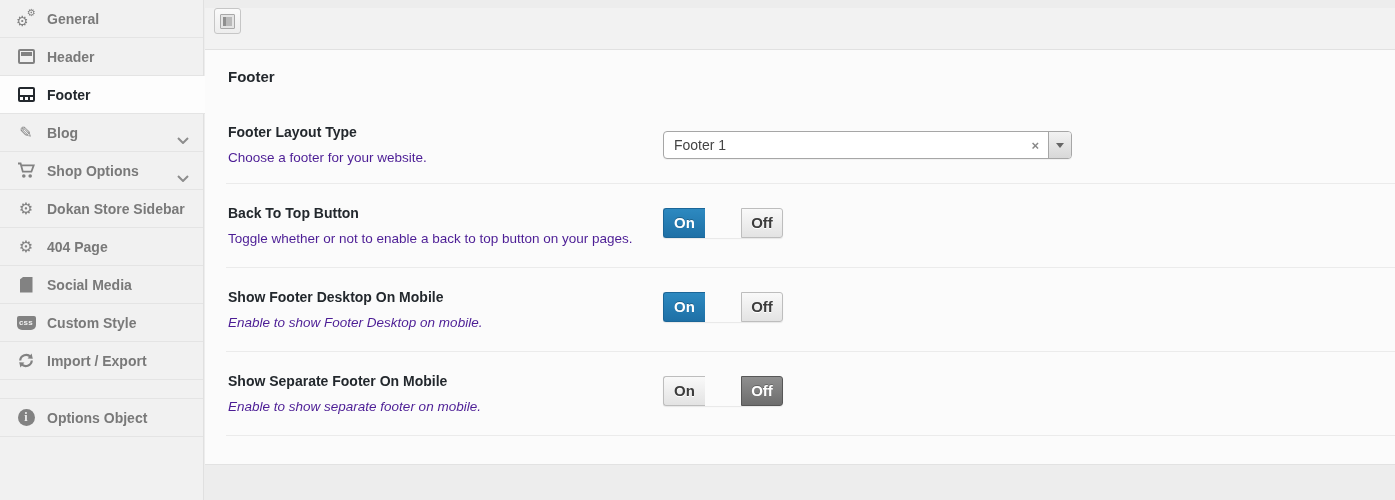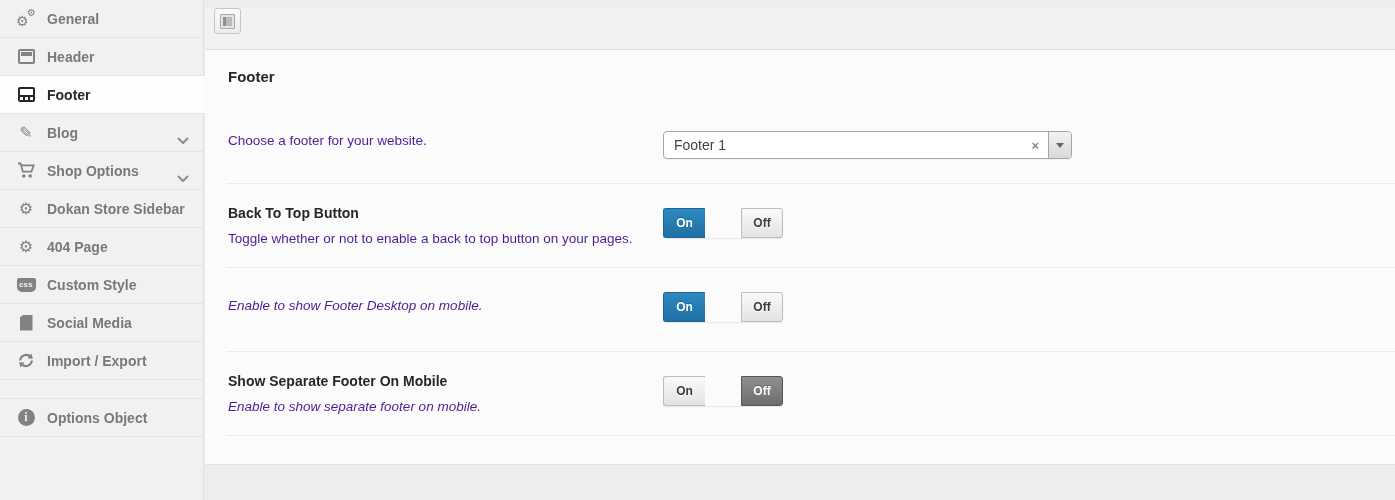--- a/index.html
+++ b/index.html
@@ -94,21 +94,21 @@
   .select2-arrow { width: 23px; height: 26px; border-left: 1px solid #a6a6a6;
     border-radius: 0 3px 3px 0; background: linear-gradient(#f2f2f2, #d8d8d8);
     display: flex; align-items: center; justify-content: center; cursor: pointer; }
   .select2-arrow b { width: 0; height: 0; border-left: 4px solid transparent;
     border-right: 4px solid transparent; border-top: 5px solid #666; }
 
   
   .toggle { position: absolute; left: 437px; top: 24px; display: flex;
     border-radius: 3px; box-shadow: 0 1px 1px rgba(0,0,0,0.08); }
   .toggle-btn { width: 42px; height: 30px; line-height: 28px; text-align: center;
-    font-size: 12px; font-weight: bold; cursor: pointer;
+    font-size: 15px; font-weight: bold; cursor: pointer;
     background: linear-gradient(#f9f9f9, #e3e3e3); color: #3c3c3c;
     border: 1px solid #bdbdbd; text-shadow: 0 1px 0 #fff; }
   .toggle-btn.on { border-radius: 3px 0 0 3px; border-right: none; }
   .toggle-btn.off { border-radius: 0 3px 3px 0; margin-left: 36px; }
   .toggle.state-on .toggle-btn.on {
     background: linear-gradient(#2d89c0, #1e70a6); color: #fff;
     border-color: #1b6698; text-shadow: 0 -1px 0 rgba(0,0,0,0.25); }
   .toggle.state-off .toggle-btn.off {
     background: linear-gradient(#8f8f8f, #6d6d6d); color: #fff;
     border-color: #575757; text-shadow: 0 -1px 0 rgba(0,0,0,0.25); }
@@ -185,30 +185,30 @@
 
     <div class="sidebar-item">
       <span class="icon-box">
           <span class="gear-glyph">⚙</span>
         </span>
       <span class="item-label">404 Page</span>
     </div>
 
     <div class="sidebar-item">
       <span class="icon-box">
+          <span class="file-icon"></span>
+        </span>
+      <span class="item-label">Social Media</span>
+    </div>
+
+    <div class="sidebar-item">
+      <span class="icon-box">
           <span class="css-icon">css</span>
         </span>
       <span class="item-label">Custom Style</span>
-    </div>
-
-    <div class="sidebar-item">
-      <span class="icon-box">
-          <span class="file-icon"></span>
-        </span>
-      <span class="item-label">Social Media</span>
     </div>
 
     <div class="sidebar-item">
       <span class="icon-box">
         <svg width="18" height="17" viewBox="0 0 18 17">
           <path d="M14.8 8.5 a6 6 0 0 1 -10.4 3.6" fill="none" stroke="#828282" stroke-width="2.2"></path>
           <polygon points="2.2,10.2 7.4,10.6 3.4,15.4" fill="#828282"></polygon>
           <path d="M3.2 8.5 a6 6 0 0 1 10.4 -3.6" fill="none" stroke="#828282" stroke-width="2.2"></path>
           <polygon points="15.8,6.8 10.6,6.4 14.6,1.6" fill="#828282"></polygon>
         </svg>
@@ -233,40 +233,42 @@
         <span class="collapse-icon">
             <i></i>
           </span>
       </button>
     </div>
 
     <section class="content">
       <h1 class="page-title">Footer</h1>
 
       <div class="setting-row first">
+        <div class="row-label">Footer Layout Type</div>
         <div class="row-desc">Choose a footer for your website.</div>
         <div class="select2">
           <span class="select2-value">Footer 1</span>
           <span class="select2-clear">×</span>
           <span class="select2-arrow">
               <b></b>
             </span>
         </div>
       </div>
 
       <div class="setting-row std">
         <div class="row-label">Back To Top Button</div>
         <div class="row-desc">Toggle whether or not to enable a back to top button on your pages.</div>
         <div class="toggle state-on">
           <span class="toggle-btn on">On</span>
           <span class="toggle-btn off">Off</span>
         </div>
       </div>
 
       <div class="setting-row std">
+        <div class="row-label">Show Footer Desktop On Mobile</div>
         <div class="row-desc italic">Enable to show Footer Desktop on mobile.</div>
         <div class="toggle state-on">
           <span class="toggle-btn on">On</span>
           <span class="toggle-btn off">Off</span>
         </div>
       </div>
 
       <div class="setting-row std">
         <div class="row-label">Show Separate Footer On Mobile</div>
         <div class="row-desc italic">Enable to show separate footer on mobile.</div>

